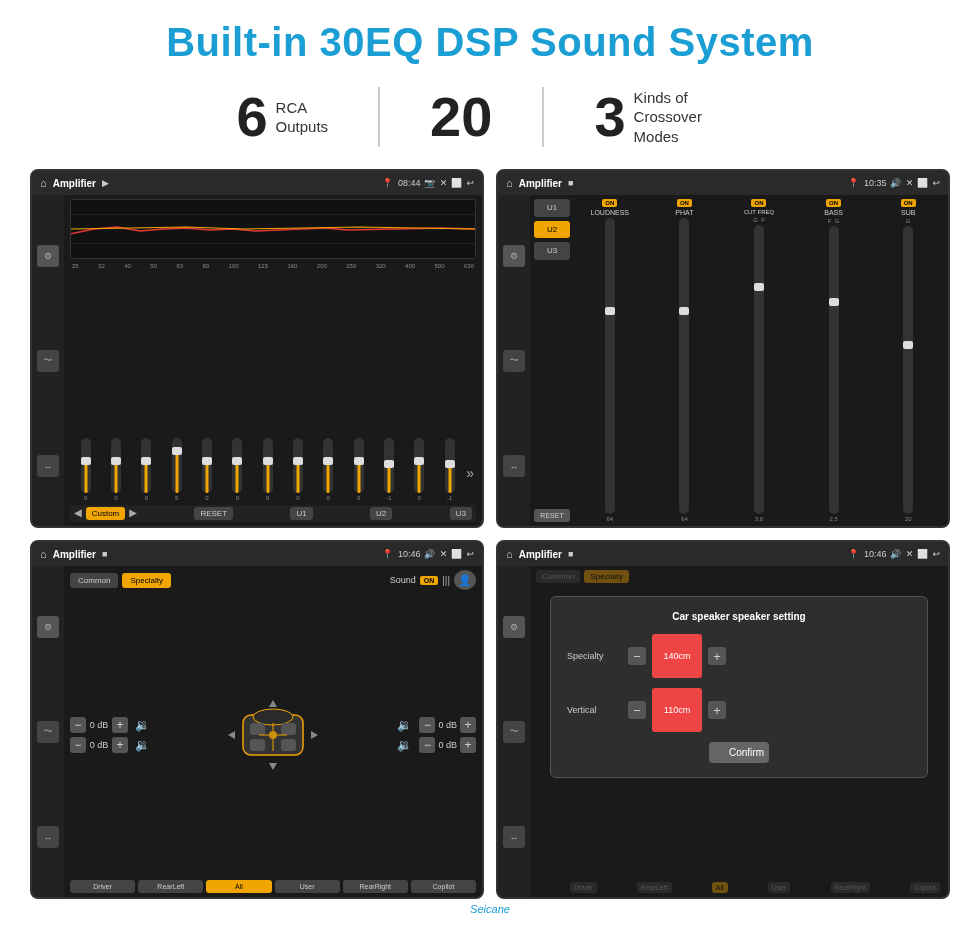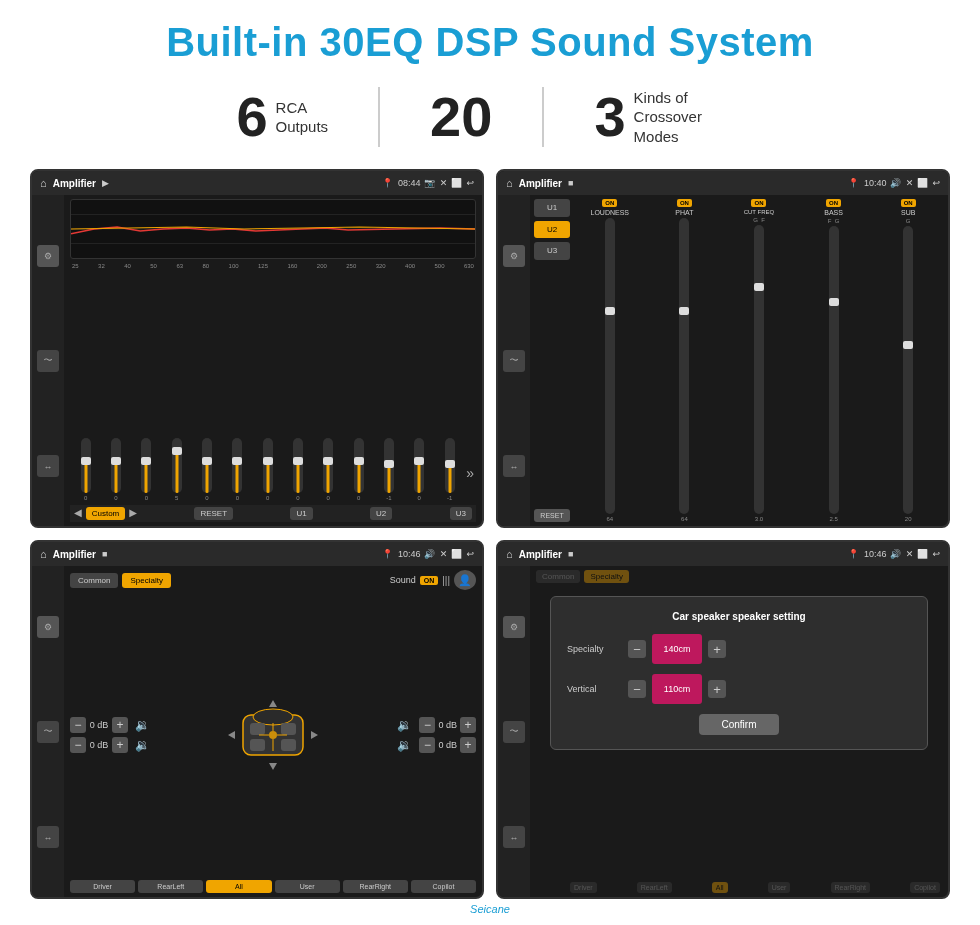--- a/index.html
+++ b/index.html
@@ -476,38 +476,38 @@
       height: 18px;
       background: #555;
       border-radius: 3px;
       display: flex;
       align-items: center;
       justify-content: center;
       font-size: 13px;
       color: #ccc;
     }
     .dist-val-box {
-      background: #be185d;
+      background: #ef4444;
       border-radius: 3px;
-      padding: 10px 8px;
+      padding: 17px 8px;
       font-size: 9px;
       color: #fff;
       min-width: 50px;
       text-align: center;
     }
     .dist-confirm-btn {
       background: #666;
       color: #fff;
       font-size: 10px;
       padding: 5px 20px;
       border-radius: 4px;
       text-align: center;
       margin: 0 auto;
       display: block;
-      width: 80px;
+      width: 60px;
     }
 
     
     .watermark {
       text-align: center;
       font-size: 11px;
       color: #1a9ed4;
       font-style: italic;
       margin-top: 4px;
     }
@@ -700,21 +700,21 @@
       </div>
     </div>
 
     <div class="screen">
       <div class="screen-topbar">
         <span class="home-icon">⌂</span>
         <span class="app-name">Amplifier</span>
         <span>■</span>
         <div class="topbar-right">
           <span>📍</span>
-          <span>10:40</span>
+          <span>10:35</span>
           <span>🔊</span>
           <span>✕</span>
           <span>⬜</span>
           <span>↩</span>
         </div>
       </div>
       <div class="crossover-content">
         <div class="crossover-sidebar">
           <div class="eq-sidebar-icon active">⚙</div>
           <div class="eq-sidebar-icon">〜</div>

